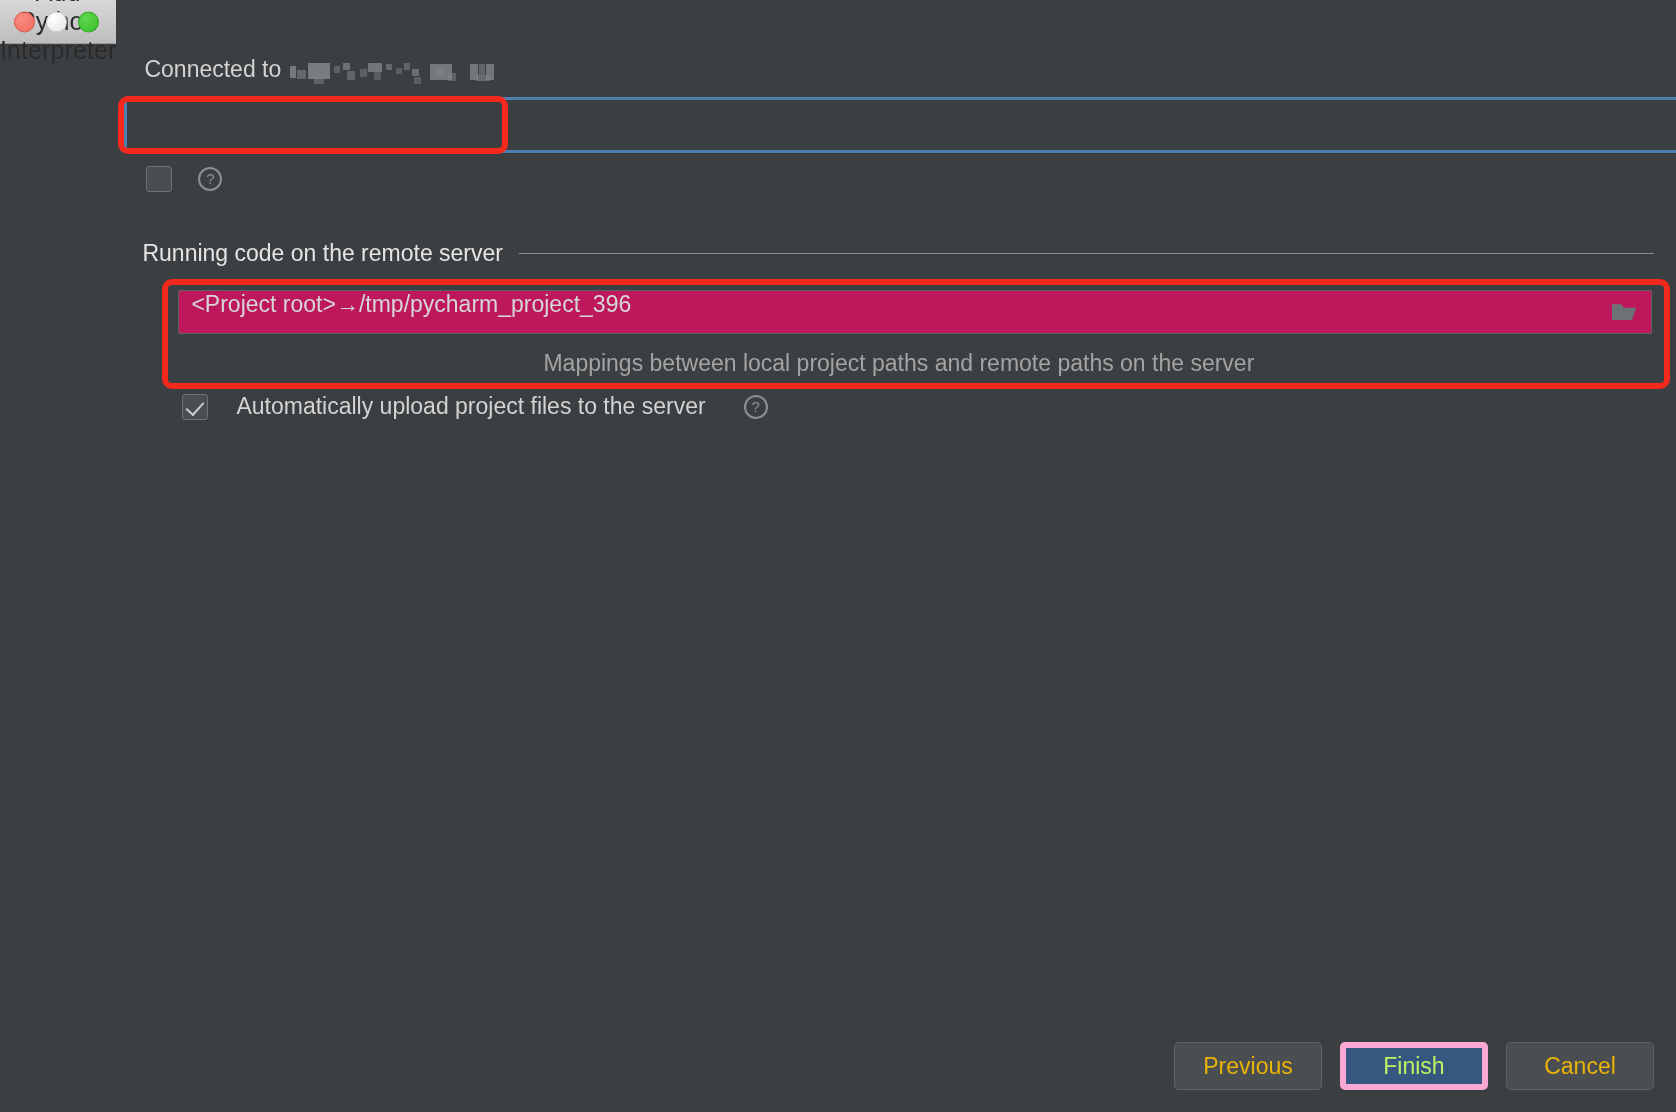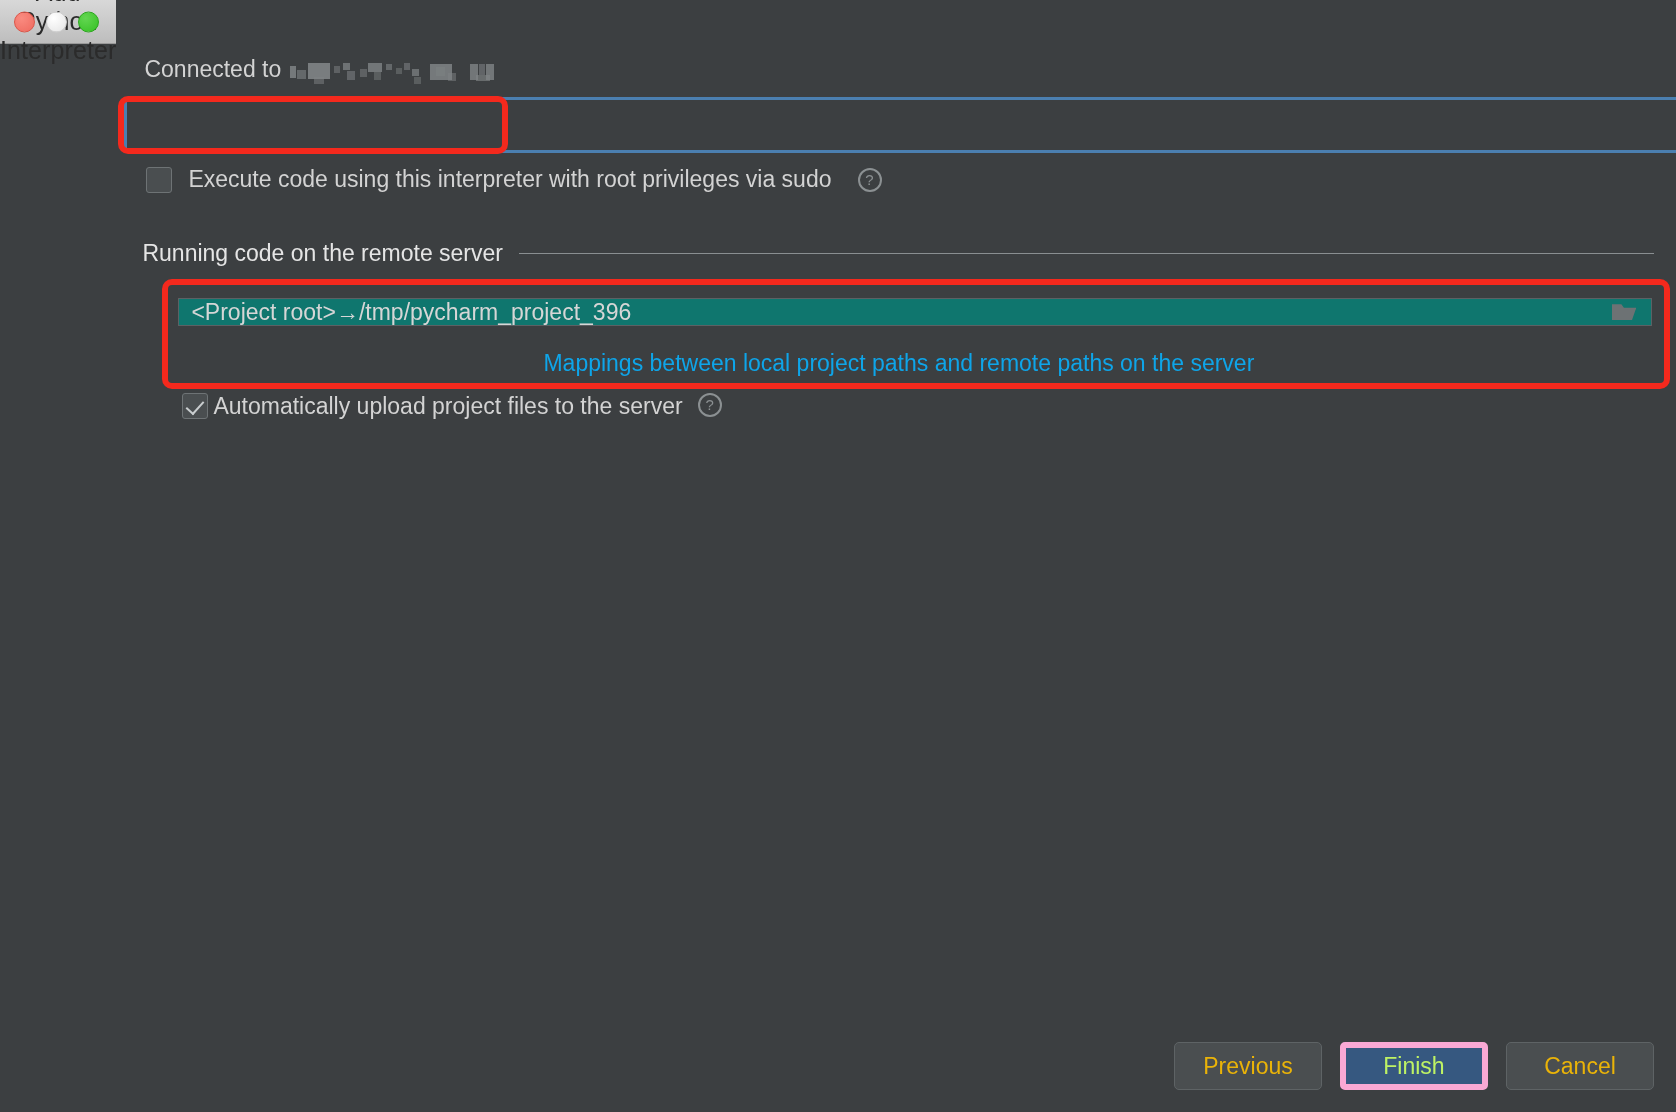--- a/index.html
+++ b/index.html
@@ -242,50 +242,49 @@
   }
   .sync-label {
     font-size: 23px;
     color: #d3d3d3;
     width: 365px;
     flex: 0 0 365px;
     white-space: nowrap;
   }
   .sync-field {
     flex: 1 1 auto;
-    height: 28px;
-    background: #0f766e;
+    height: 44px;
+    background: #be185d;
     border: 1px solid #5c6164;
     display: flex;
-    align-items: center;
     padding: 0 10px 0 12px;
     position: relative;
   }
   .sync-value {
     font-size: 23px;
     color: #d6d6d6;
     white-space: nowrap;
   }
   .sync-hint {
     position: absolute;
     left: 427px;
     top: 350px;
     font-size: 23px;
-    color: #0ea5e9;
+    color: #a3a3a3;
     white-space: nowrap;
   }
 
   
   .upload-row {
     position: absolute;
     left: 66px;
     top: 393px;
     display: flex;
-    align-items: flex-start;
-    gap: 5px;
+    align-items: center;
+    gap: 28px;
   }
 
   
   .redbox {
     position: absolute;
     border: 6px solid #f4291d;
     border-radius: 10px;
     pointer-events: none;
   }
   .redbox-interp { left: 2px;  top: 96px;  width: 390px; height: 58px; }
@@ -369,21 +368,20 @@
           </g>
         </svg>
       </span>
     </div>
 
     <div class="interp-focus"></div>
 
 
     <div class="sudo-row">
       <span class="cbx"></span>
-      <span class="cb-label">Execute code using this interpreter with root privileges via sudo</span>
       <span class="help-icon">?</span>
     </div>
 
     <div class="section-row">
       <span class="section-title">Running code on the remote server</span>
       <span class="section-rule"></span>
     </div>
 
     <div class="sync-row">
       <div class="sync-field">

